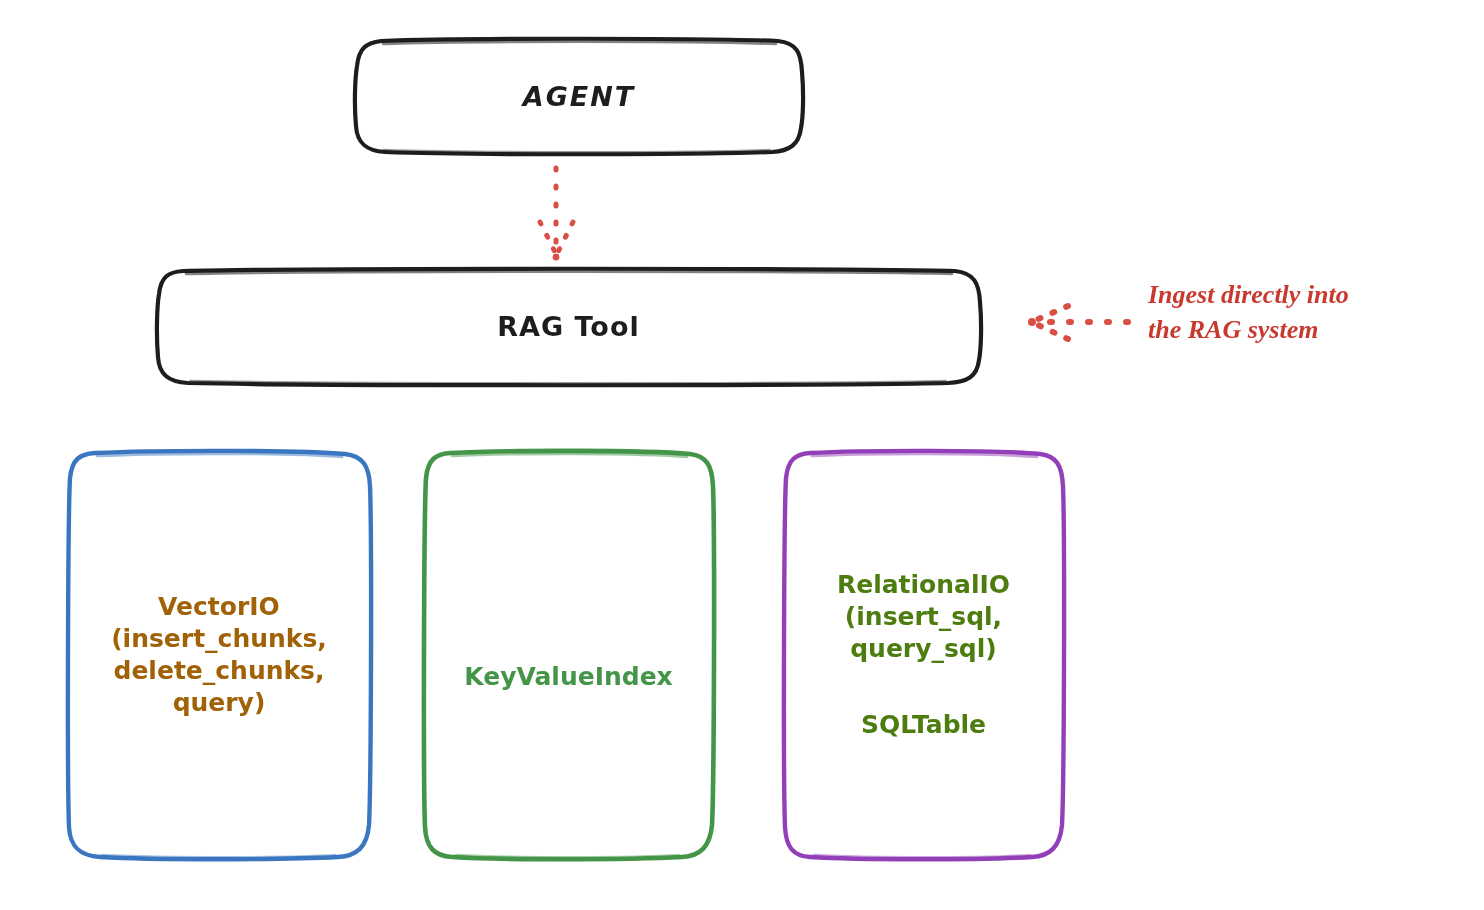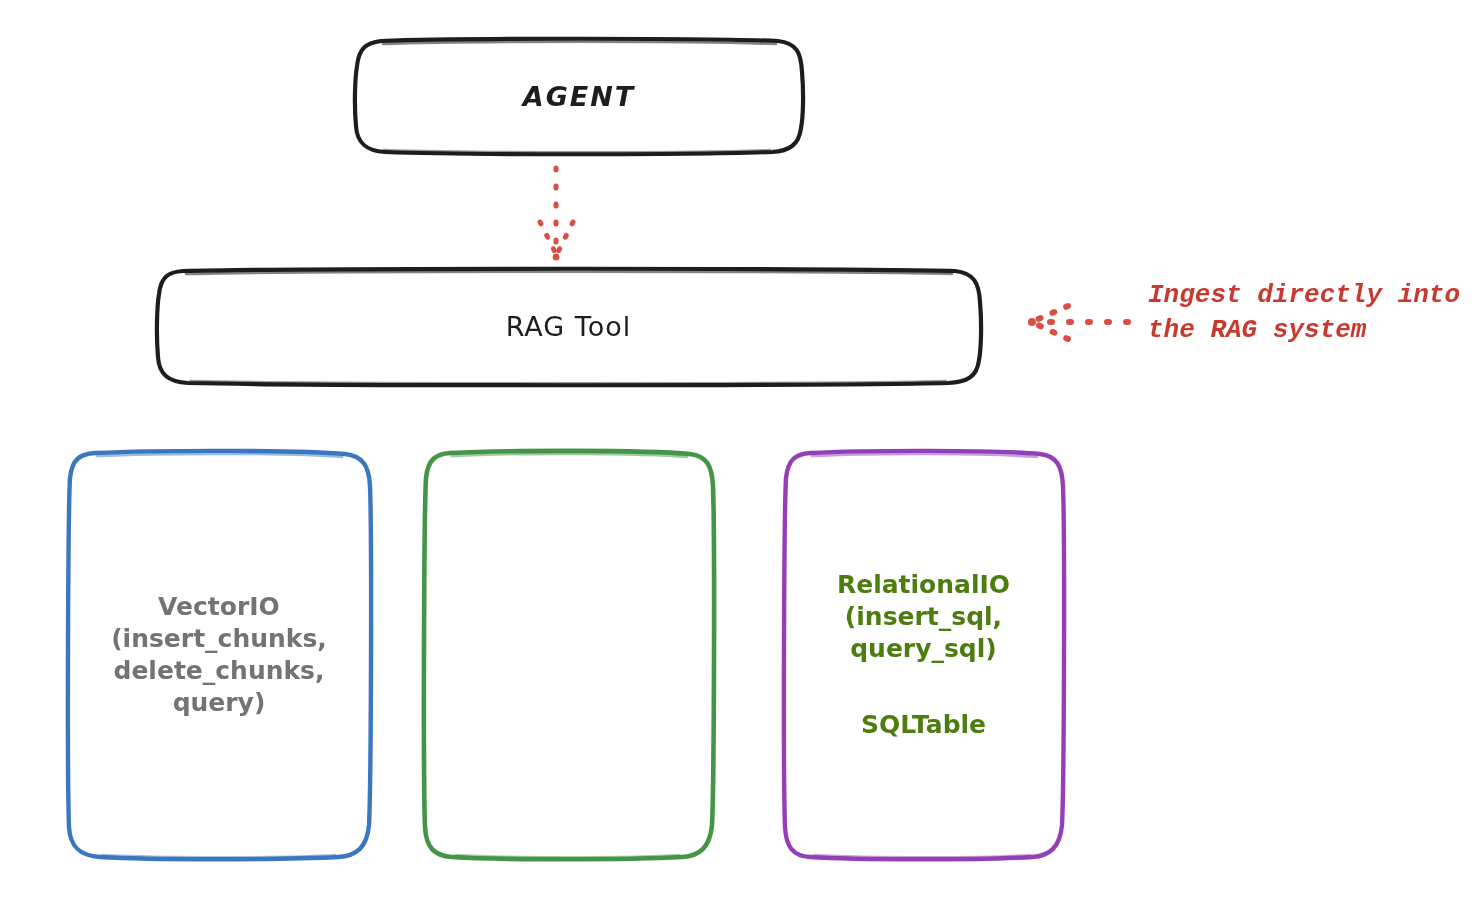--- a/index.html
+++ b/index.html
@@ -51,41 +51,41 @@
   }
 
   
   .ragtool-box-label {
     left: 157px;
     top: 270px;
     width: 823px;
     height: 113px;
     font-family: "DejaVu Sans", sans-serif;
     font-size: 27px;
-    font-weight: 400;
+    font-weight: 700;
     letter-spacing: 1px;
     color: #1d1d1d;
   }
 
   
   .store-label {
     font-family: "DejaVu Sans", sans-serif;
     font-size: 25px;
     font-weight: 600;
     line-height: 1.28;
   }
   .store-label .api-block { display: block; }
   .store-label .index-block { display: block; margin-top: 44px; }
 
   .vector-box-label {
     left: 68px;
     top: 452px;
     width: 302px;
     height: 406px;
-    color: #737373;
+    color: #a16207;
   }
   .kv-box-label {
     left: 425px;
     top: 452px;
     width: 287px;
     height: 406px;
     color: #459549;
   }
   .rel-box-label {
     left: 785px;
@@ -96,21 +96,21 @@
     justify-content: center;
   }
 
   
   .annotation-text {
     position: absolute;
     left: 1148px;
     top: 278px;
     width: 320px;
     text-align: left;
-    font-family: Liberation Mono, monospace;
+    font-family: Liberation Serif, serif;
     font-size: 26px;
     font-style: italic;
     font-weight: 600;
     line-height: 1.34;
     color: #c8392f;
     white-space: pre-line;
     pointer-events: none;
   }
 </style>
 </head>
@@ -214,20 +214,21 @@
   <div class="node-label ragtool-box-label">RAG Tool</div>
 
   <div class="node-label store-label vector-box-label">
     <span class="api-block">VectorIO
 (insert_chunks,
 delete_chunks,
 query)</span>
   </div>
 
   <div class="node-label store-label kv-box-label">
+    <span class="index-block">KeyValueIndex</span>
   </div>
 
   <div class="node-label store-label rel-box-label">
     <span class="api-block">RelationalIO
 (insert_sql,
 query_sql)</span>
     <span class="index-block">SQLTable</span>
   </div>
 
   <div class="annotation-text">Ingest directly into

